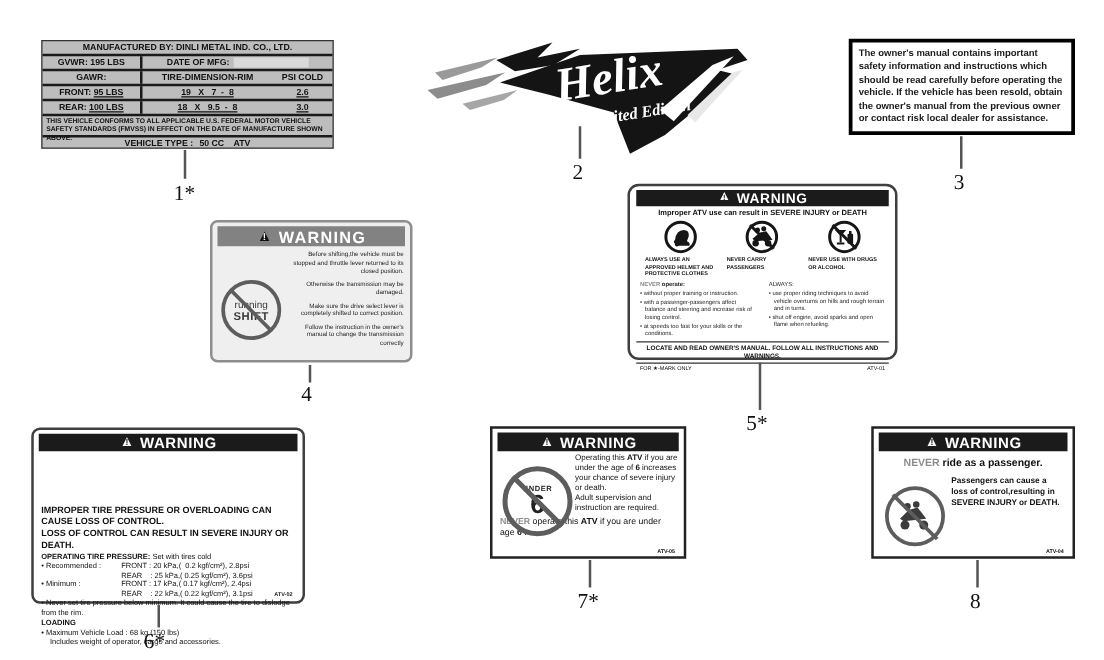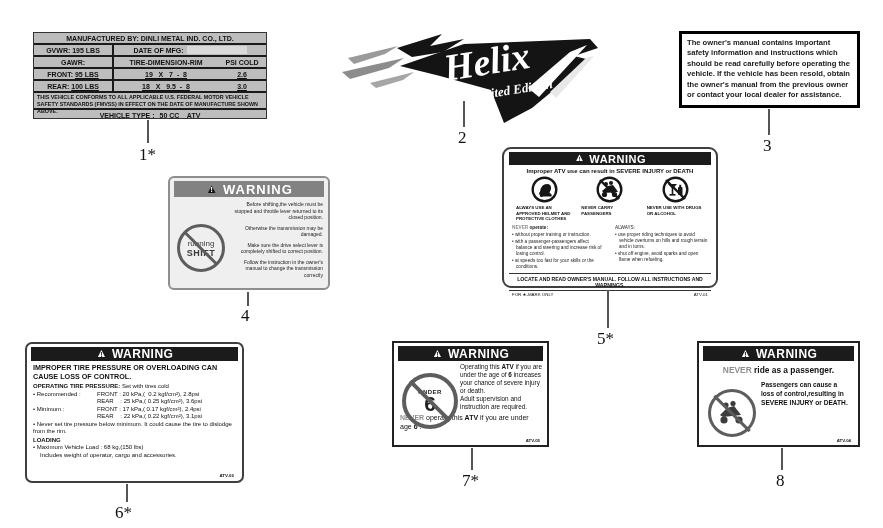--- a/index.html
+++ b/index.html
@@ -75,21 +75,21 @@
   .use-col .bullet{padding-left:4px;text-indent:-4px;margin-bottom:1px;}
   .use-locate{border-top:1px solid #333;margin:2px 5px 0;padding:2px 2px 1px;font-size:5.1px;font-weight:bold;text-align:center;}
   .use-footer{border-top:1px solid #333;margin:1px 5px 0;padding:1px 3px;display:flex;justify-content:space-between;font-size:4.4px;}
 
   
   .tire{left:25px;top:342px;width:219px;height:141px;background:#fff;border:2px solid #3f3f3f;
         border-radius:7px;box-sizing:border-box;}
   .tire .wbar{margin:3px 4px 0;height:14px;font-size:12px;letter-spacing:.5px;}
   .tire .wbar .tri{font-size:12px;top:-1px;}
   .tire .wbar .tri .bang{color:#1b1b1b;font-size:7px;top:4px;}
-  .tire-body{padding:3px 6px 0;font-size:6px;line-height:1.25;color:#111;}
+  .tire-body{padding:3px 6px 0;font-size:6px;line-height:1.25;color:#111;margin-top:40px;}
   .tire-h{font-size:7.2px;font-weight:bold;line-height:1.2;margin-bottom:2px;}
   .t-row{display:flex;}
   .t-c1{width:64px;}
   .tire .loading{font-weight:bold;margin-top:1px;}
   .tire .code{position:absolute;right:8px;bottom:3px;font-size:4.4px;font-weight:bold;}
 
   
   .age{left:392px;top:341px;width:157px;height:106px;background:#fff;border:2px solid #222;box-sizing:border-box;}
   .age .wbar{margin:3px 4px 0;height:15px;font-size:12px;letter-spacing:.5px;}
   .age .wbar .tri{font-size:12px;top:-1px;}
@@ -179,21 +179,21 @@
       <polygon fill="#ffffff" points="228,26 245,19 197,71 186,62"></polygon>
       <polygon fill="#e8e8e8" points="244,32 252,30 214,72 208,66"></polygon>
       <text x="104" y="55" transform="rotate(-9 104 55)" font-family="Liberation Serif, serif" font-style="italic" font-weight="bold" font-size="38" fill="#ffffff">Helix</text>
       <text x="128" y="75" transform="rotate(-9 128 75)" font-family="Liberation Serif, serif" font-style="italic" font-weight="bold" font-size="13" fill="#ffffff">Limited Edition</text>
     </svg>
   </div>
   <div class="leader" style="left:463px;top:101px;height:26px;"></div>
   <div class="callout" style="left:458px;top:128px;">2</div>
 
   <div class="abs manual">
-    <span>The owner's manual contains important safety information and instructions which should be read carefully before operating the vehicle. If the vehicle has been resold, obtain the owner's manual from the previous owner or contact your local dealer for assistance.</span>
+    <span>The owner's manual contains important safety information and instructions which should be read carefully before operating the vehicle. If the vehicle has been resold, obtain the owner's manual from the previous owner or contact risk local dealer for assistance.</span>
   </div>
   <div class="leader" style="left:768px;top:109px;height:26px;"></div>
   <div class="callout" style="left:763px;top:136px;">3</div>
 
   <div class="abs trans">
     <div class="wbar">
       <span class="tri">▲<span class="bang">!</span></span>
       <span>WARNING</span>
     </div>
     <div class="noshift">
@@ -273,20 +273,21 @@
   <div class="leader" style="left:607px;top:290px;height:38px;"></div>
   <div class="callout" style="left:597px;top:329px;">5*</div>
 
   <div class="abs tire">
     <div class="wbar">
       <span class="tri">▲<span class="bang">!</span></span>
       <span>WARNING</span>
     </div>
     <div class="tire-body">
       <div class="tire-h">IMPROPER TIRE PRESSURE OR OVERLOADING CAN CAUSE LOSS OF CONTROL.</div>
+      <div class="tire-h">LOSS OF CONTROL CAN RESULT IN SEVERE INJURY OR DEATH.</div>
       <div><b>OPERATING TIRE PRESSURE:</b><span> Set with tires cold</span></div>
       <div class="t-row">
           <span class="t-c1">• Recommended :</span>
           <span class="pre">FRONT : 20 kPa,(  0.2 kgf/cm²), 2.8psi</span>
         </div>
       <div class="t-row">
           <span class="t-c1"></span>
           <span class="pre">REAR    : 25 kPa,( 0.25 kgf/cm²), 3.6psi</span>
         </div>
       <div class="t-row">

